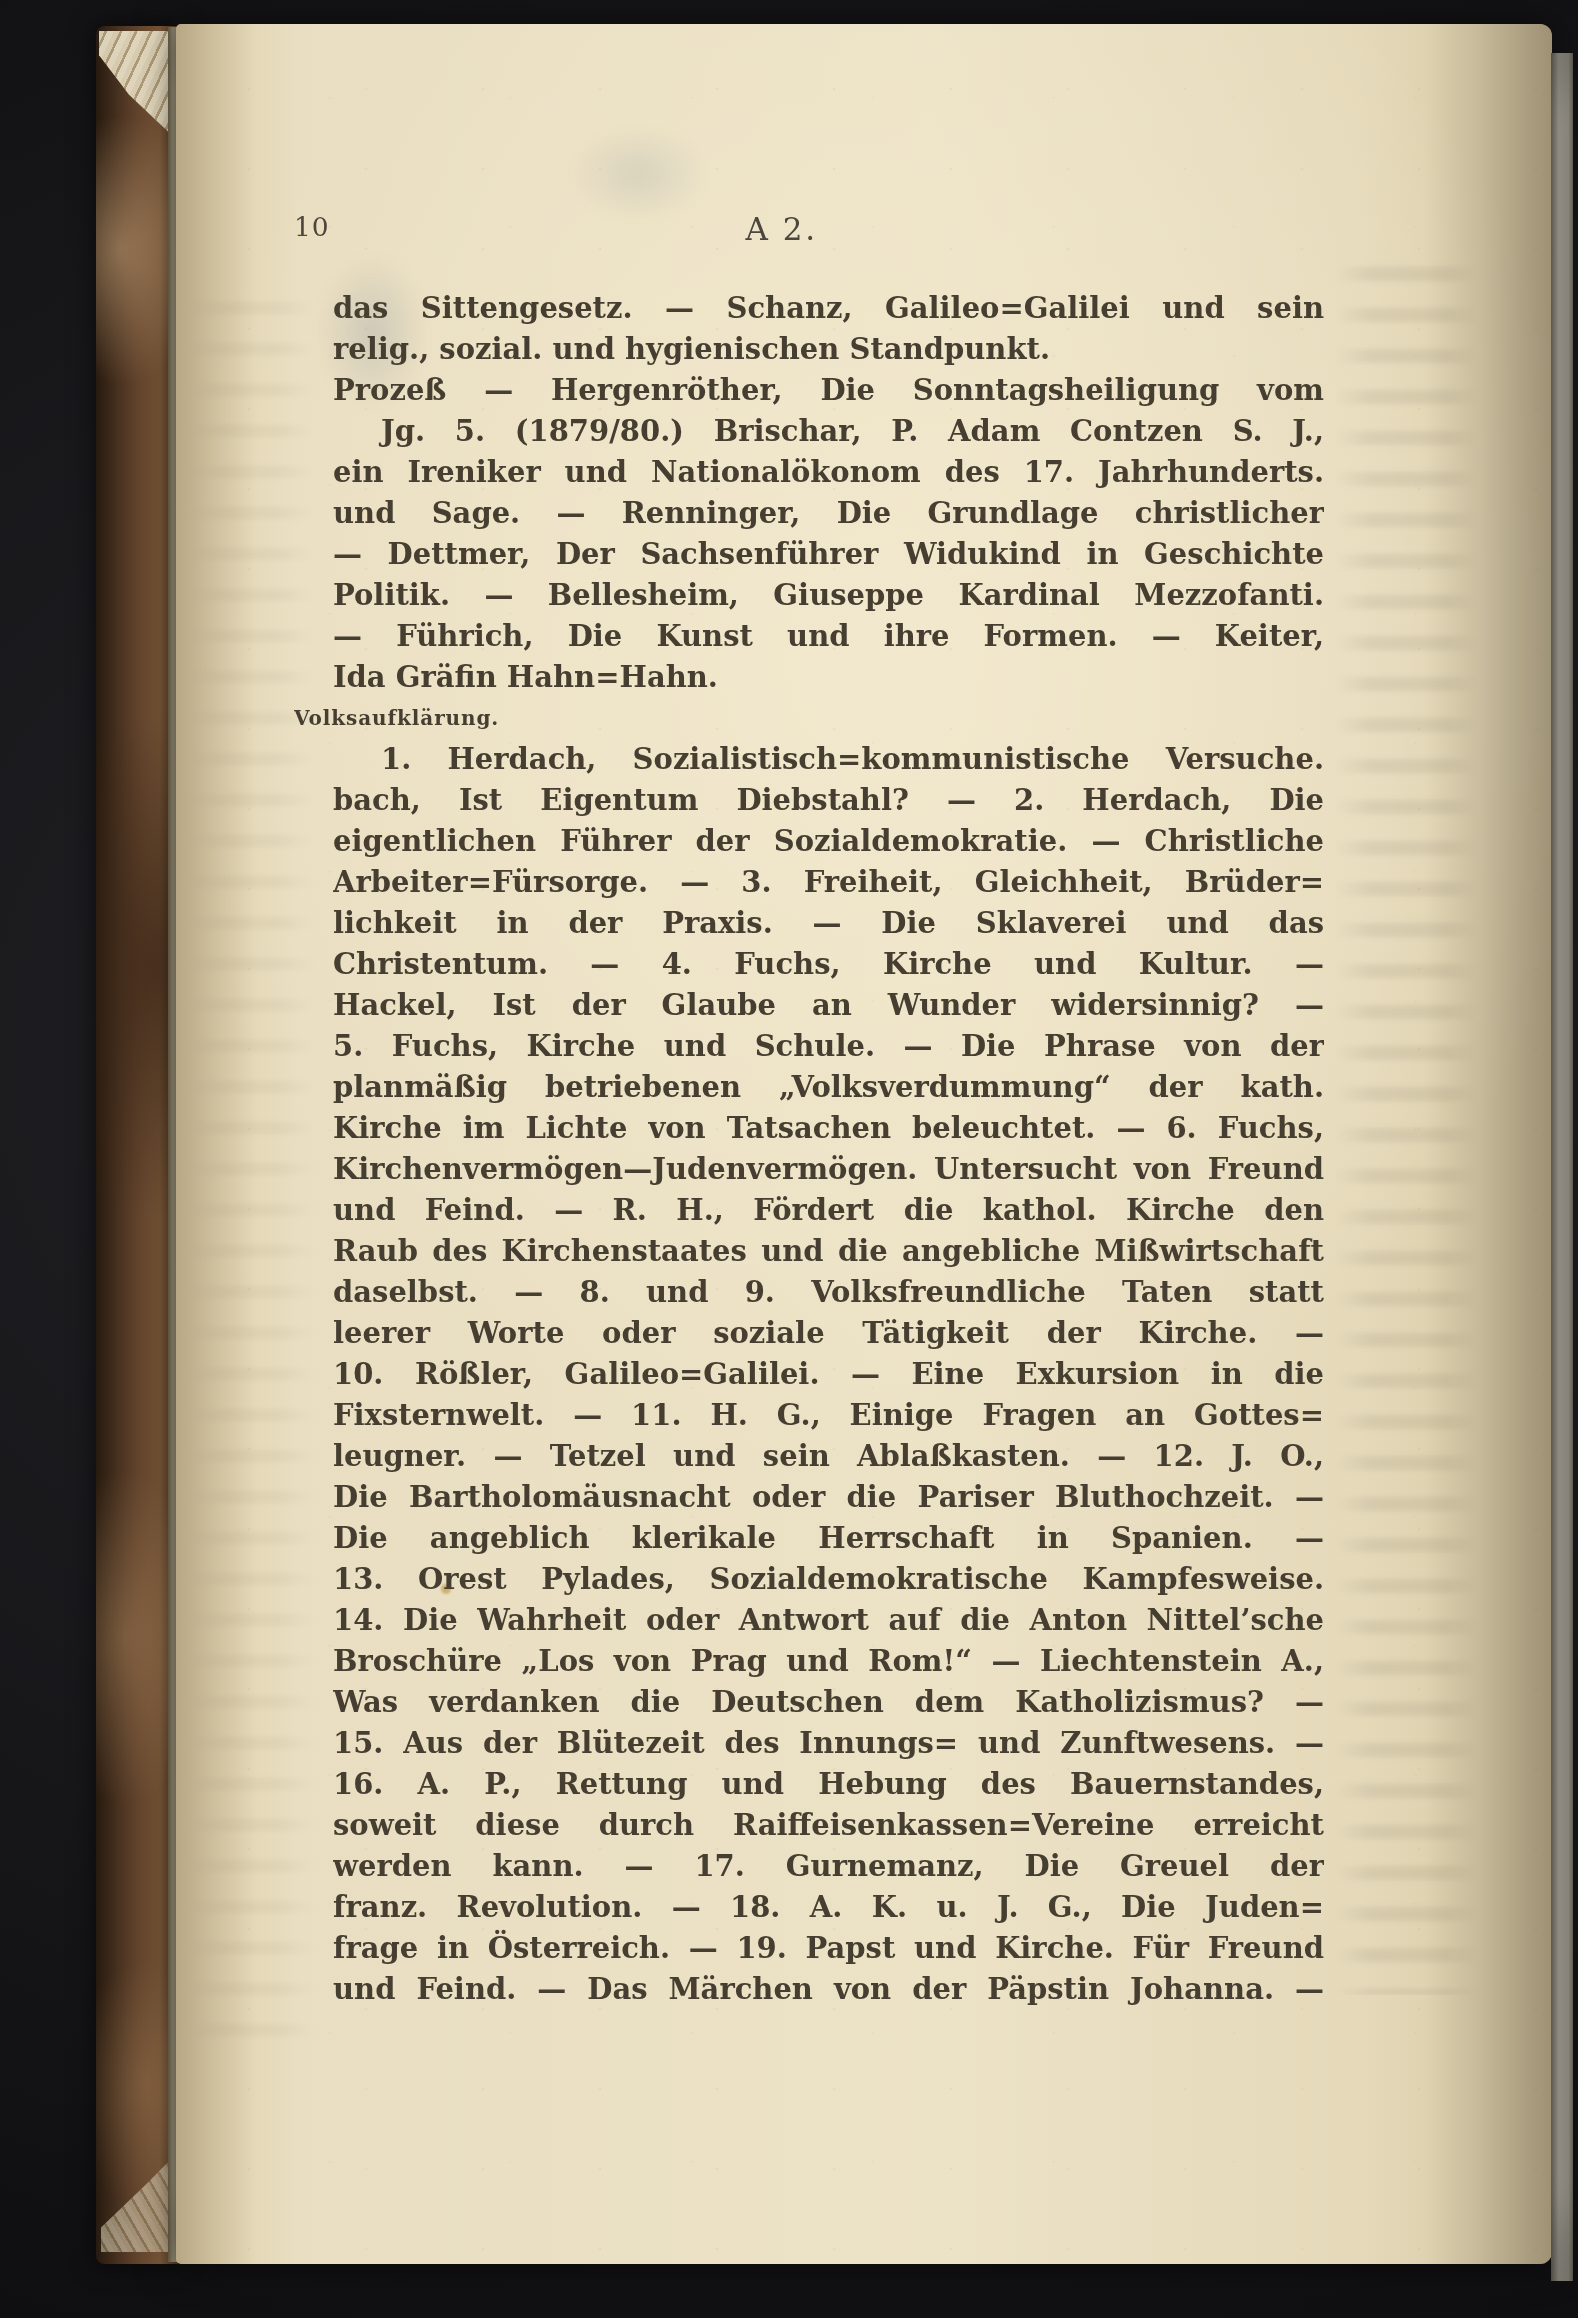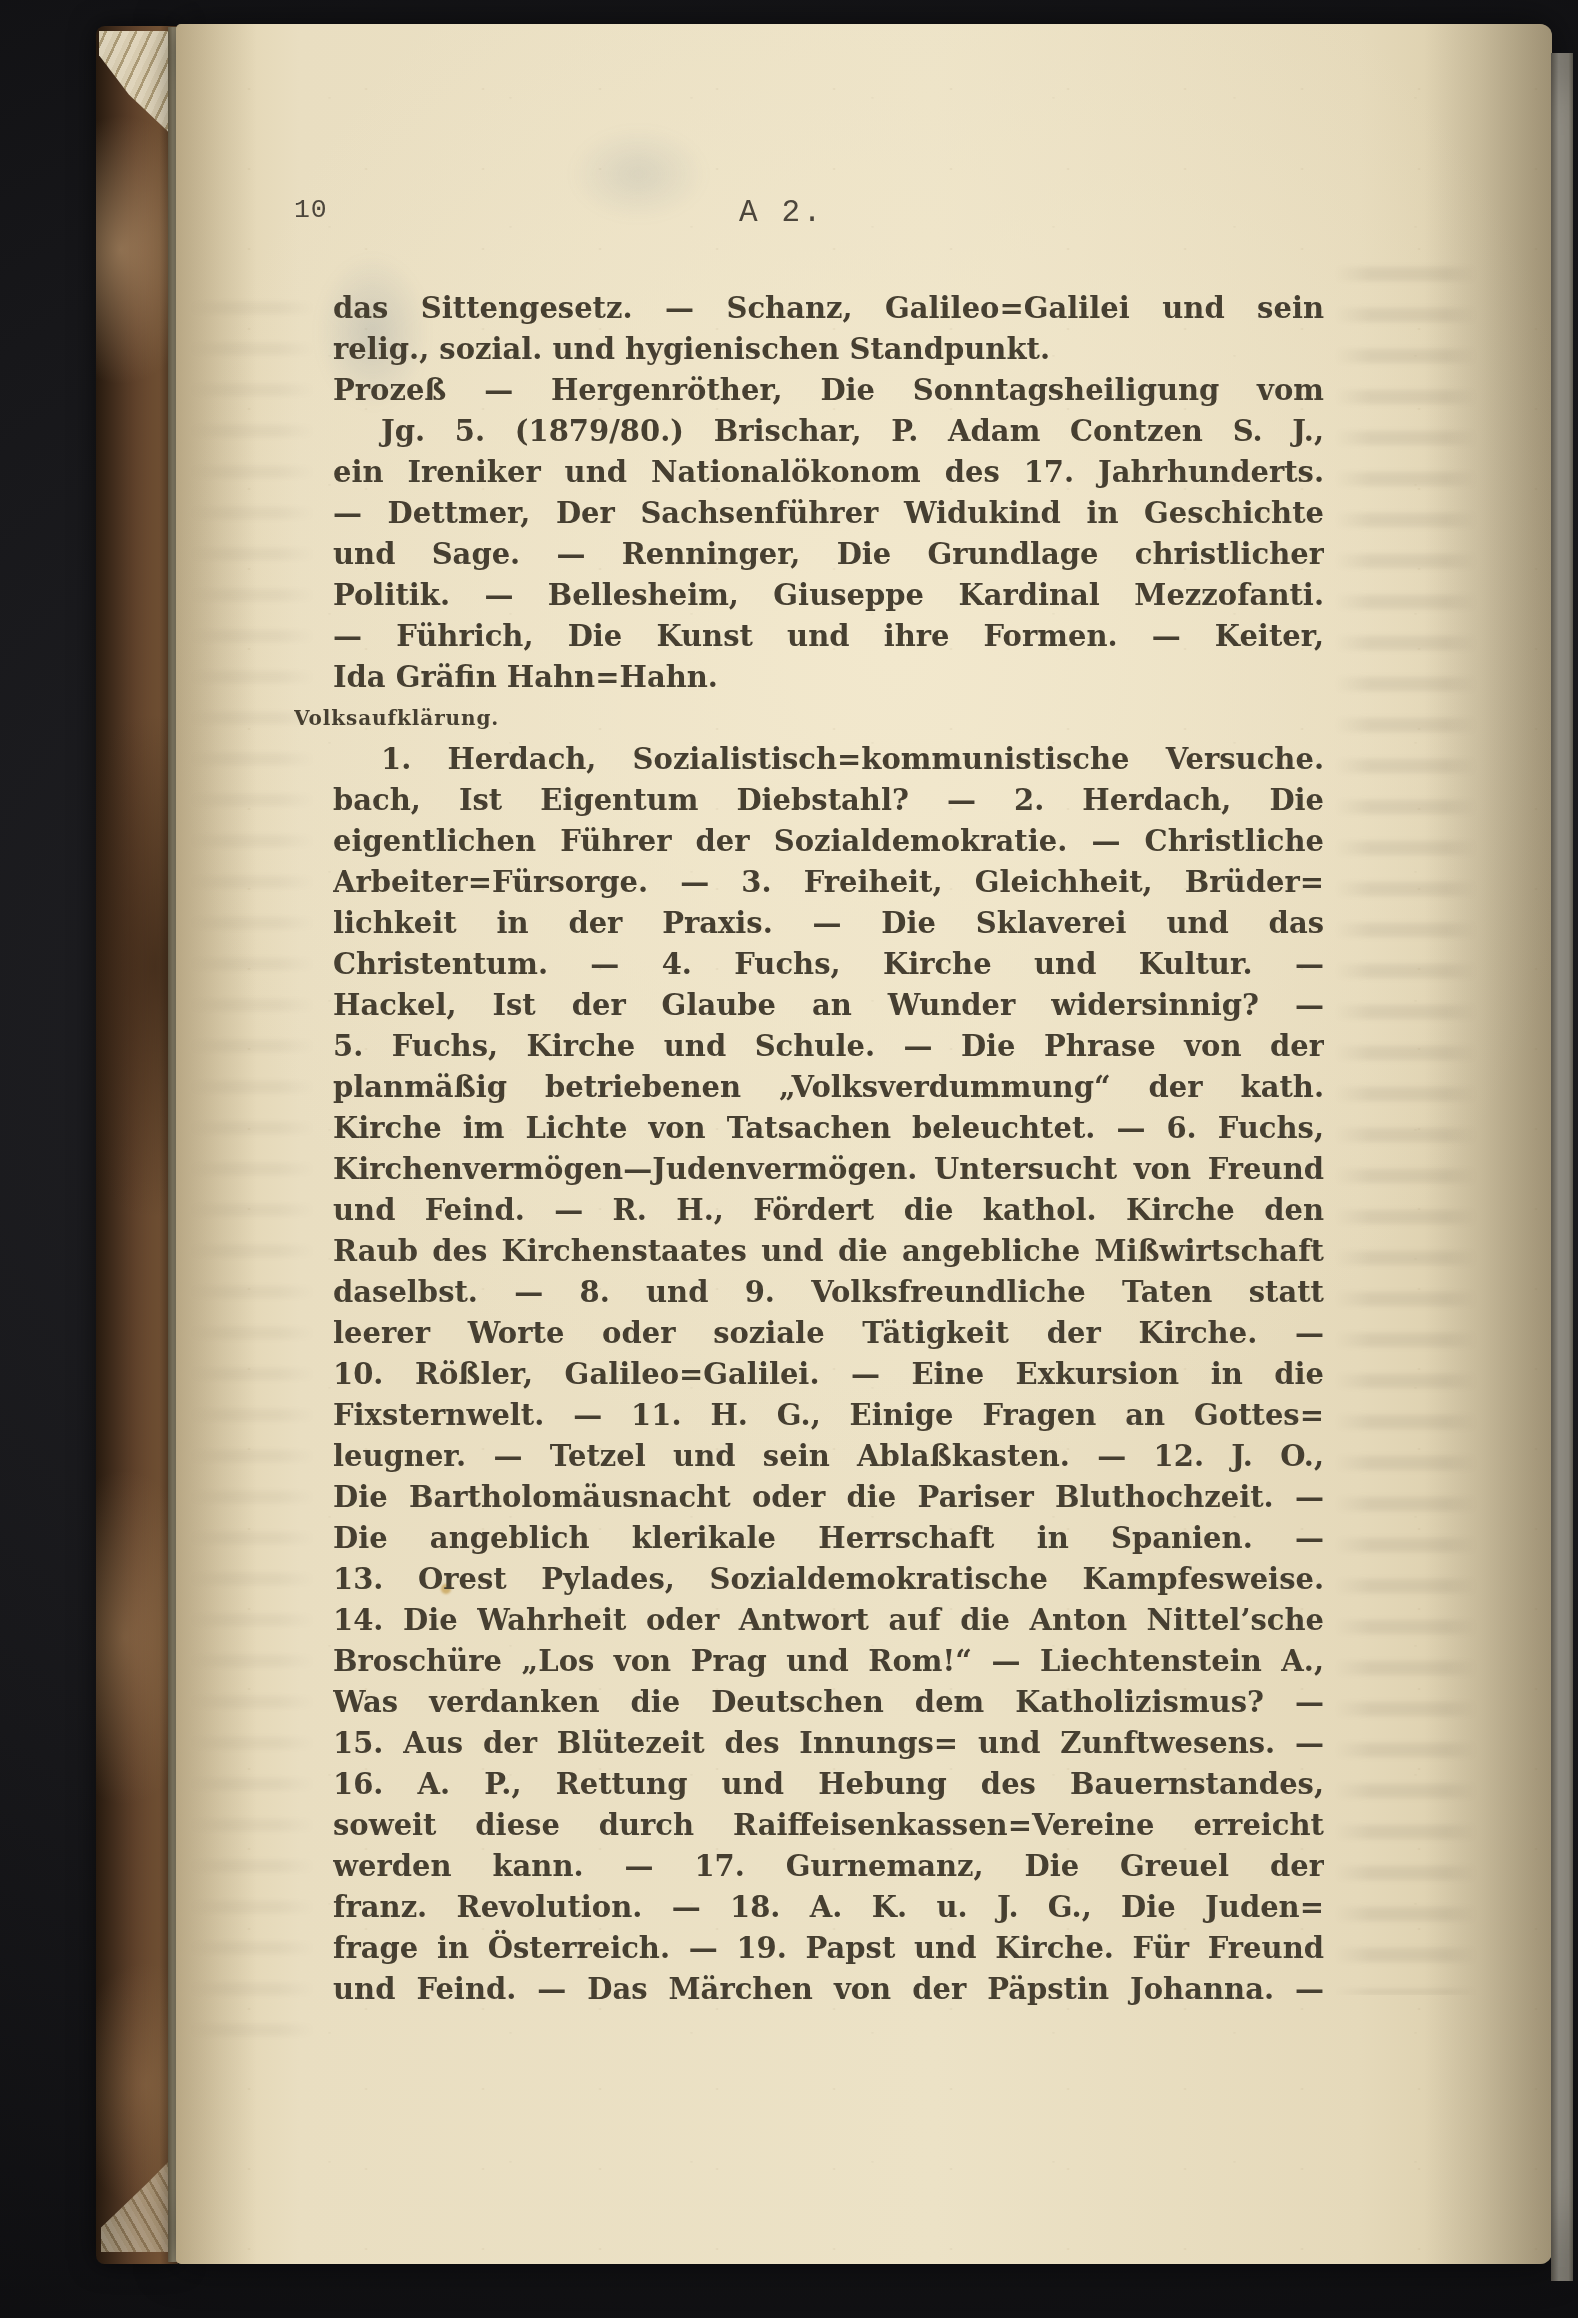--- a/index.html
+++ b/index.html
@@ -70,21 +70,21 @@
     background:linear-gradient(270deg, rgba(75,63,45,.40), rgba(75,63,45,.15) 55%, transparent);
     border-radius:0 12px 12px 0;
   }
   
   .next-page{
     position:absolute;left:1551px;top:53px;width:22px;height:2228px;
     background:linear-gradient(90deg,#8f887a,#d9d4c6 35%,#cfc9ba 80%,#97917f);
     box-shadow:inset 0 34px 43px rgba(0,0,0,.28), inset 0 -60px 51px rgba(0,0,0,.32);
   }
   
-  .header{position:absolute;left:157px;top:171px;width:991px;height:45px;color:#4c463c;font-family:Liberation Mono, monospace;}
+  .header{position:absolute;left:157px;top:187px;width:991px;height:45px;color:#4c463c;}
   .pagenum{position:absolute;left:-39px;top:0;font-size:26.5px;letter-spacing:0.9px;}
   .runhead{position:absolute;left:0;right:0;top:0;text-align:center;font-size:31px;letter-spacing:2.6px;transform:translateX(-47px);}
   
   .column{
     position:absolute;left:157px;top:264px;width:991px;
     color:#463f31;font-size:29px;font-weight:700;letter-spacing:0;
   }
   .line{
     height:41px;line-height:41px;overflow:hidden;
     text-align:justify;text-align-last:justify;
@@ -148,22 +148,22 @@
       <span class="pagenum">10</span>
       <span class="runhead">A 2.</span>
     </div>
 
     <div class="column">
         <div class="line">das Sittengesetz. — Schanz, Galileo=Galilei und sein</div>
         <div class="line end">relig., sozial. und hygienischen Standpunkt.</div>
         <div class="line">Prozeß — Hergenröther, Die Sonntagsheiligung vom</div>
         <div class="line indent">Jg. 5. (1879/80.) Brischar, P. Adam Contzen S. J.,</div>
         <div class="line">ein Ireniker und Nationalökonom des 17. Jahrhunderts.</div>
+        <div class="line">und Sage. — Renninger, Die Grundlage christlicher</div>
         <div class="line">— Dettmer, Der Sachsenführer Widukind in Geschichte</div>
-        <div class="line">und Sage. — Renninger, Die Grundlage christlicher</div>
         <div class="line">Politik. — Bellesheim, Giuseppe Kardinal Mezzofanti.</div>
         <div class="line">— Führich, Die Kunst und ihre Formen. — Keiter,</div>
         <div class="line end">Ida Gräfin Hahn=Hahn.</div>
         <div class="line heading">Volksaufklärung.</div>
         <div class="line indent">1. Herdach, Sozialistisch=kommunistische Versuche. Heim=</div>
         <div class="line">bach, Ist Eigentum Diebstahl? — 2. Herdach, Die</div>
         <div class="line">eigentlichen Führer der Sozialdemokratie. — Christliche</div>
         <div class="line">Arbeiter=Fürsorge. — 3. Freiheit, Gleichheit, Brüder=</div>
         <div class="line">lichkeit in der Praxis. — Die Sklaverei und das</div>
         <div class="line">Christentum. — 4. Fuchs, Kirche und Kultur. —</div>

